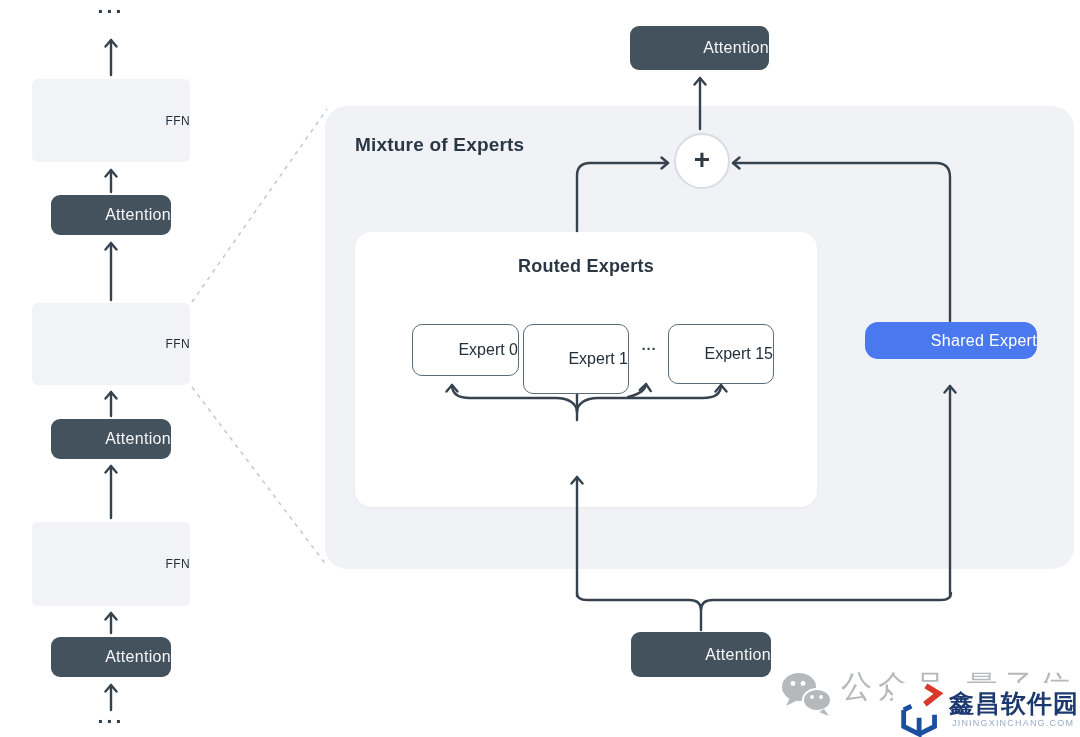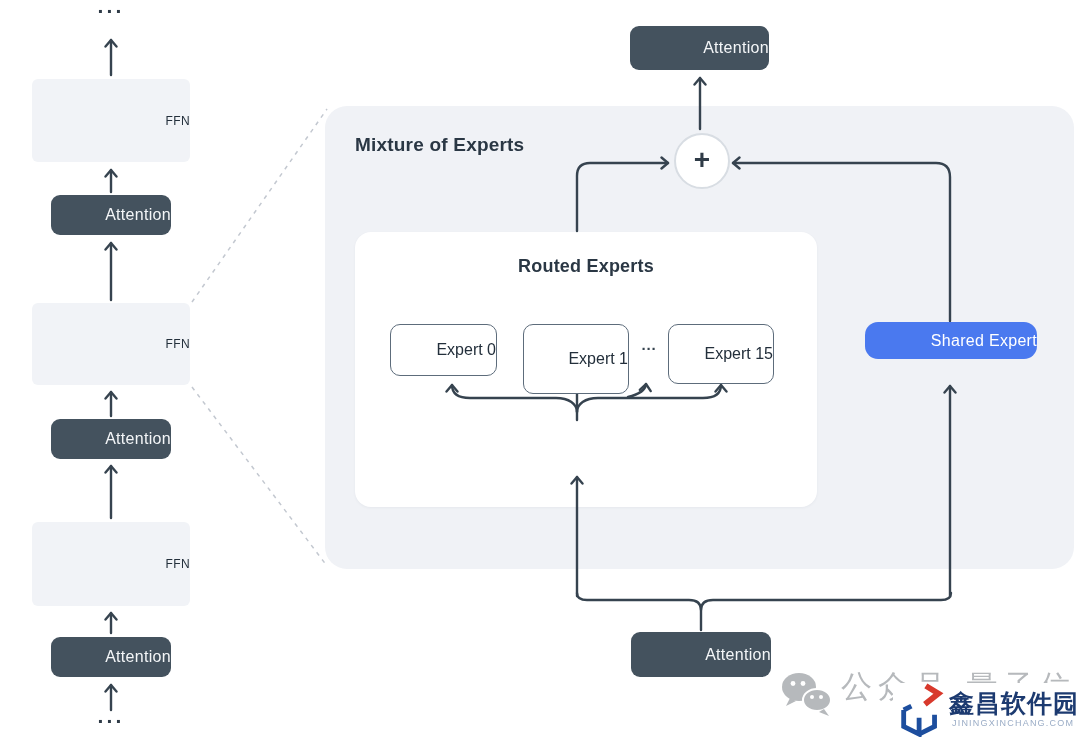--- a/index.html
+++ b/index.html
@@ -103,21 +103,21 @@
   <div class="box dark" style="left:630px;top:26px;width:139px;height:44px;">
     <span>Attention</span>
   </div>
 
   <div class="plus-circle">
     <span>+</span>
   </div>
 
   <div class="routed-title">Routed Experts</div>
 
-  <div class="box expert" style="left:390px;top:324px;width:107px;height:52px;padding-left:17px;">
+  <div class="box expert" style="left:412px;top:324px;width:107px;height:52px;padding-left:17px;">
     <span>Expert 0</span>
   </div>
   <div class="box expert" style="left:523px;top:324px;width:106px;height:70px;">
     <span>Expert 1</span>
   </div>
   <div class="mid-dots">···</div>
   <div class="box expert" style="left:668px;top:324px;width:106px;height:60px;">
     <span>Expert 15</span>
   </div>
 

